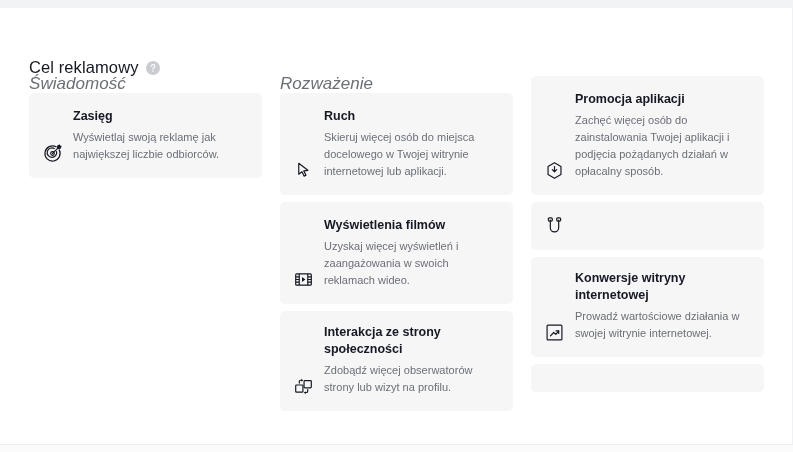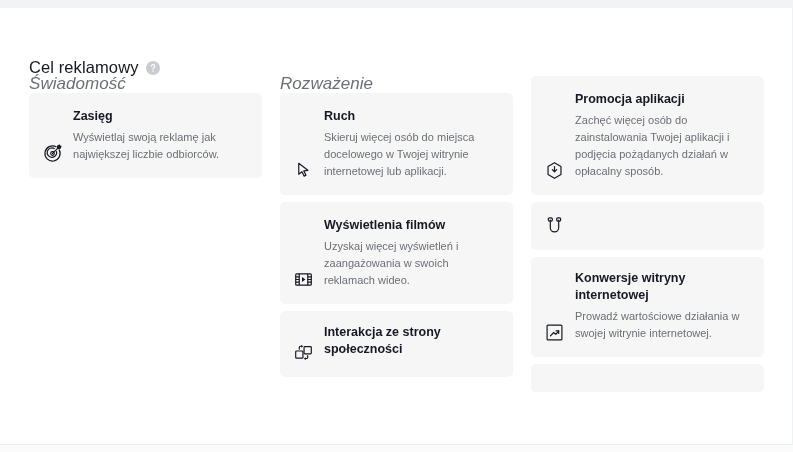--- a/index.html
+++ b/index.html
@@ -211,20 +211,21 @@
               <rect x="1.8" y="8.4" width="7.6" height="7.6" rx="0.8"></rect>
               <rect x="10.6" y="3.8" width="7.6" height="7.6" rx="0.8"></rect>
               <path d="M5.6 6.4V4.6A1.2 1.2 0 0 1 6.8 3.4h1.9"></path>
               <path d="M7.6 1.8L9.4 3.4 7.6 5z" fill="currentColor" stroke="none"></path>
               <path d="M14.4 13.3v1.8a1.2 1.2 0 0 1-1.2 1.2h-1.9"></path>
               <path d="M12.4 18.2L10.6 16.6l1.8-1.6z" fill="currentColor" stroke="none"></path>
             </svg>
           </span>
           <div class="card-body">
             <div class="card-title"><span>Interakcja ze strony społeczności</span></div>
+            <div class="card-desc">Zdobądź więcej obserwatorów strony lub wizyt na profilu.</div>
           </div>
         </div>
 
       </div>
     </div>
 
     <div class="column">
       <div class="cards">
 
         <div class="card">

